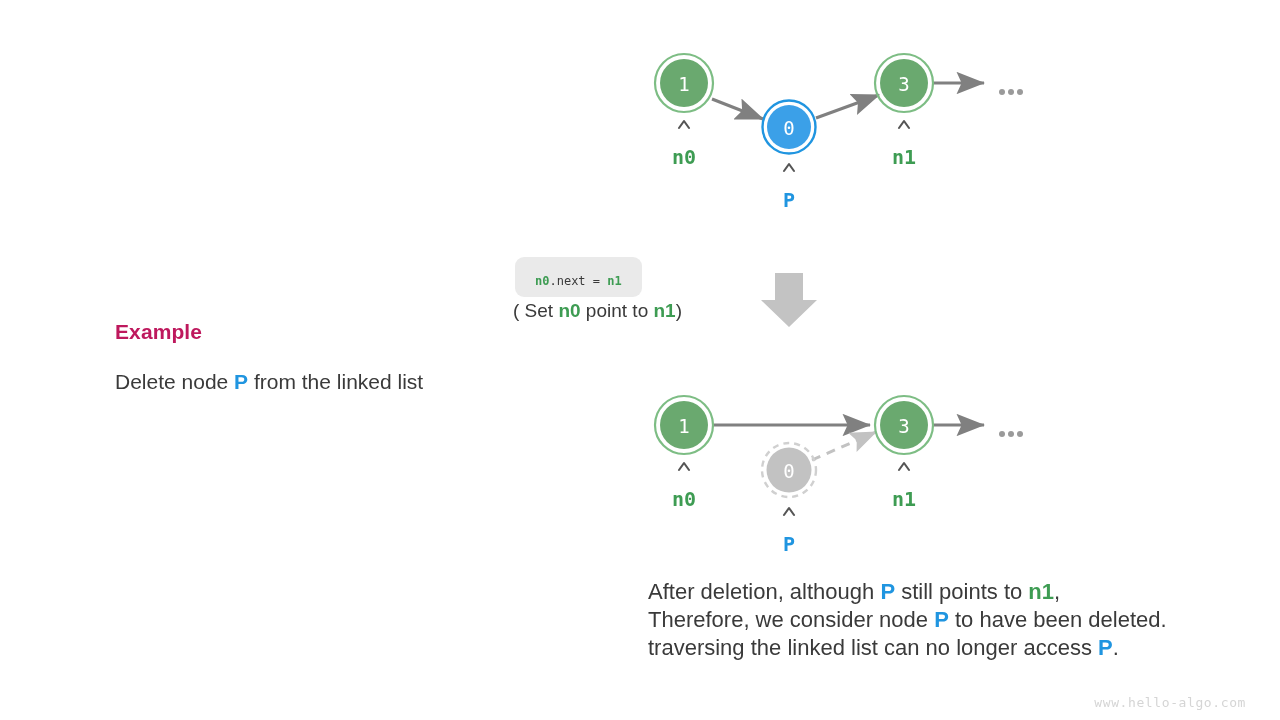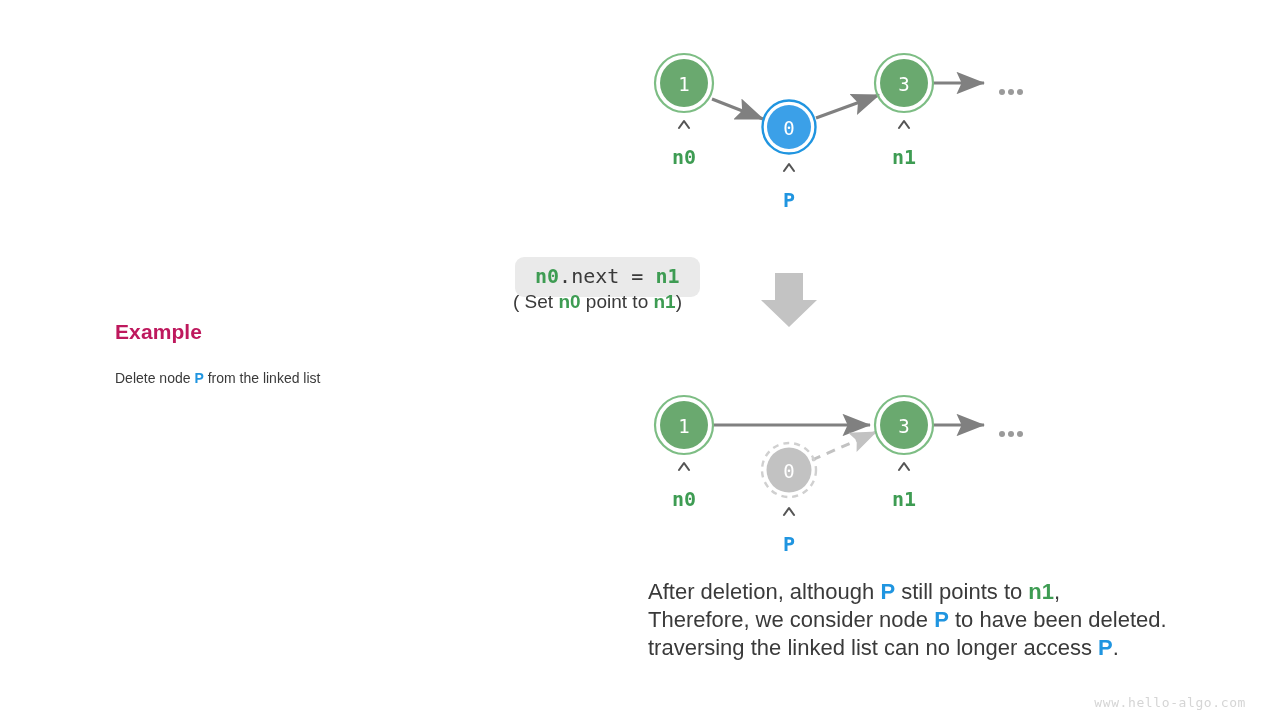--- a/index.html
+++ b/index.html
@@ -36,47 +36,47 @@
     width: 420px;
   }
   .example-title {
     font-size: 21px;
     font-weight: bold;
     color: #be185d;
     letter-spacing: 0.1px;
     margin: 0;
   }
   .example-desc {
-    font-size: 14px;
+    font-size: 21px;
     color: #3a3a3a;
     margin: 26px 0 0 0;
     white-space: nowrap;
   }
 
   
   .code-box {
     position: absolute;
     left: 515px;
     top: 257px;
-    padding: 7px 20px 9px 20px;
+    padding: 17px 20px 9px 20px;
     background: #eaeaea;
     border-radius: 9px;
     font-family: "DejaVu Sans Mono", monospace;
-    font-size: 20px;
+    font-size: 12px;
     font-weight: bold;
     color: #3a3a3a;
     white-space: nowrap;
     box-sizing: border-box;
   }
   .code-box .plain { font-weight: normal; color: #3a3a3a; }
 
   .code-note {
     position: absolute;
     left: 513px;
-    top: 291px;
+    top: 300px;
     font-size: 19px;
     color: #3a3a3a;
     white-space: nowrap;
   }
 
   
   .caption {
     position: absolute;
     left: 648px;
     top: 578px;

